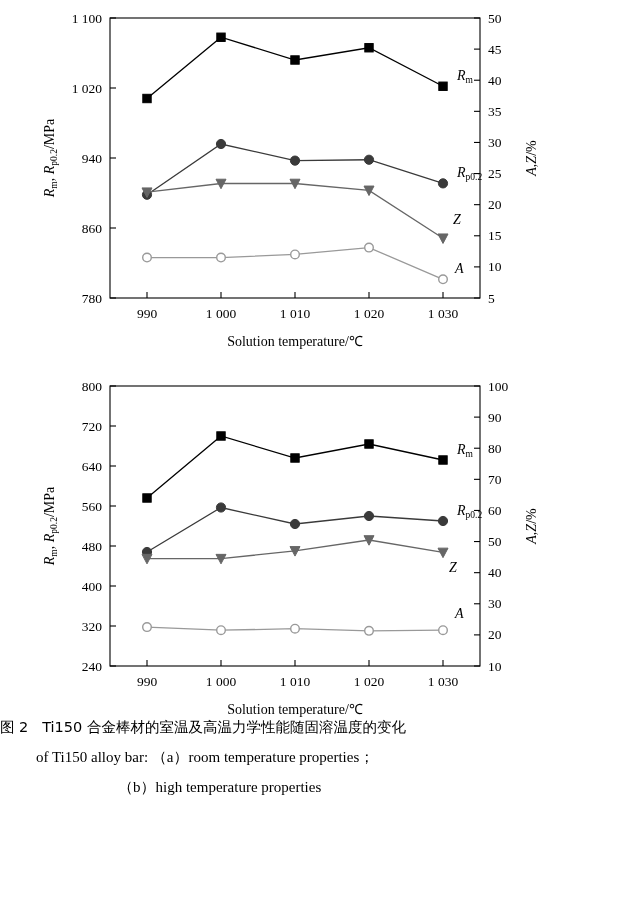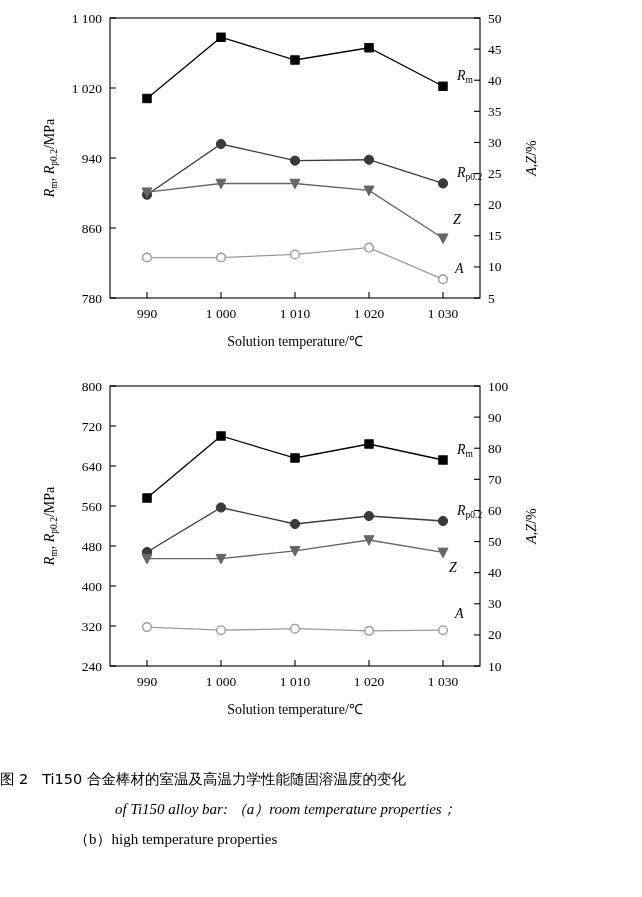--- a/index.html
+++ b/index.html
@@ -21,29 +21,29 @@
     font-family:"Liberation Serif", serif;
     font-size:13.5px;
   }
   .series-label{
     font-family:"Liberation Serif", serif;
     font-size:14px;
     font-style:italic;
   }
   .caption{
     position:absolute;
-    left:0;top:764px;width:626px;
+    left:0;top:712px;width:626px;
     font-family:"Liberation Serif", serif;
     font-size:15px;
     line-height:30px;
   }
   .cap-line{display:block;white-space:pre;}
   .cap-cn{font-family:"DejaVu Sans", sans-serif;font-size:14.5px;}
-  .cap-indent{padding-left:115px;font-style:italic;}
-  .cap-indent2{padding-left:74px;}
+  .cap-indent{padding-left:36px;}
+  .cap-indent2{padding-left:74px;margin-left:44px;}
 </style>
 </head>
 <body>
 
 <div class="fig-wrap">
 
   <div class="chart-block" style="position:absolute;left:0;top:0;width:642px;height:360px;">
     <svg id="svg-a" width="642" height="360">
         <rect x="110" y="18" width="370" height="280" fill="none" stroke="#000" stroke-width="1.1"></rect>
         <line x1="110" y1="298" x2="116" y2="298" stroke="#000" stroke-width="1.1"></line>

